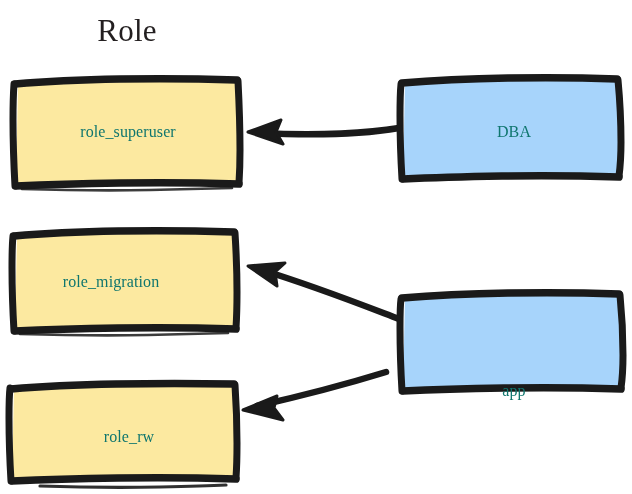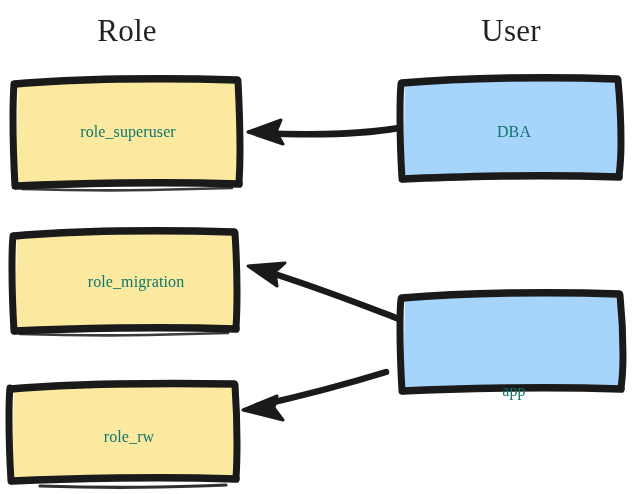--- a/index.html
+++ b/index.html
@@ -39,21 +39,21 @@
   .node-label {
     position: absolute;
     font-size: 16px;
     color: #0f766e;
     white-space: nowrap;
     transform: translate(-50%, -50%);
     font-weight: 400;
     letter-spacing: 0.1px;
   }
   #label-role-superuser { left: 128px; top: 132px; }
-  #label-role-migration { left: 136px; top: 282px; }
+  #label-role-migration { left: 111px; top: 282px; }
   #label-role-rw        { left: 118px; top: 437px; margin-left: 11px; }
   #label-dba            { left: 514px; top: 132px; }
   #label-app            { left: 514px; top: 345px; margin-top: 46px; }
 
   
   .hit {
     position: absolute;
     background: transparent;
   }
 </style>
@@ -118,21 +118,20 @@
     </g>
 
     <g>
       <path d="M386,372 C360,380 310,394 257,406" fill="none" stroke="#1a1a1a" stroke-width="6.5" stroke-linecap="round"></path>
       <path d="M243,410 L277,396 L274,408 L283,420 Z" fill="#1a1a1a" stroke="#1a1a1a" stroke-width="3" stroke-linejoin="round"></path>
     </g>
   </svg>
 
   <div class="col-header" id="header-role">Role</div>
 
-  <div class="col-header" id="header-user">User</div>
 
   <div class="node-label" id="label-role-superuser">role_superuser</div>
 
   <div class="node-label" id="label-role-migration">role_migration</div>
 
   <div class="node-label" id="label-role-rw">role_rw</div>
 
   <div class="node-label" id="label-dba">DBA</div>
 
   <div class="node-label" id="label-app">app</div>

